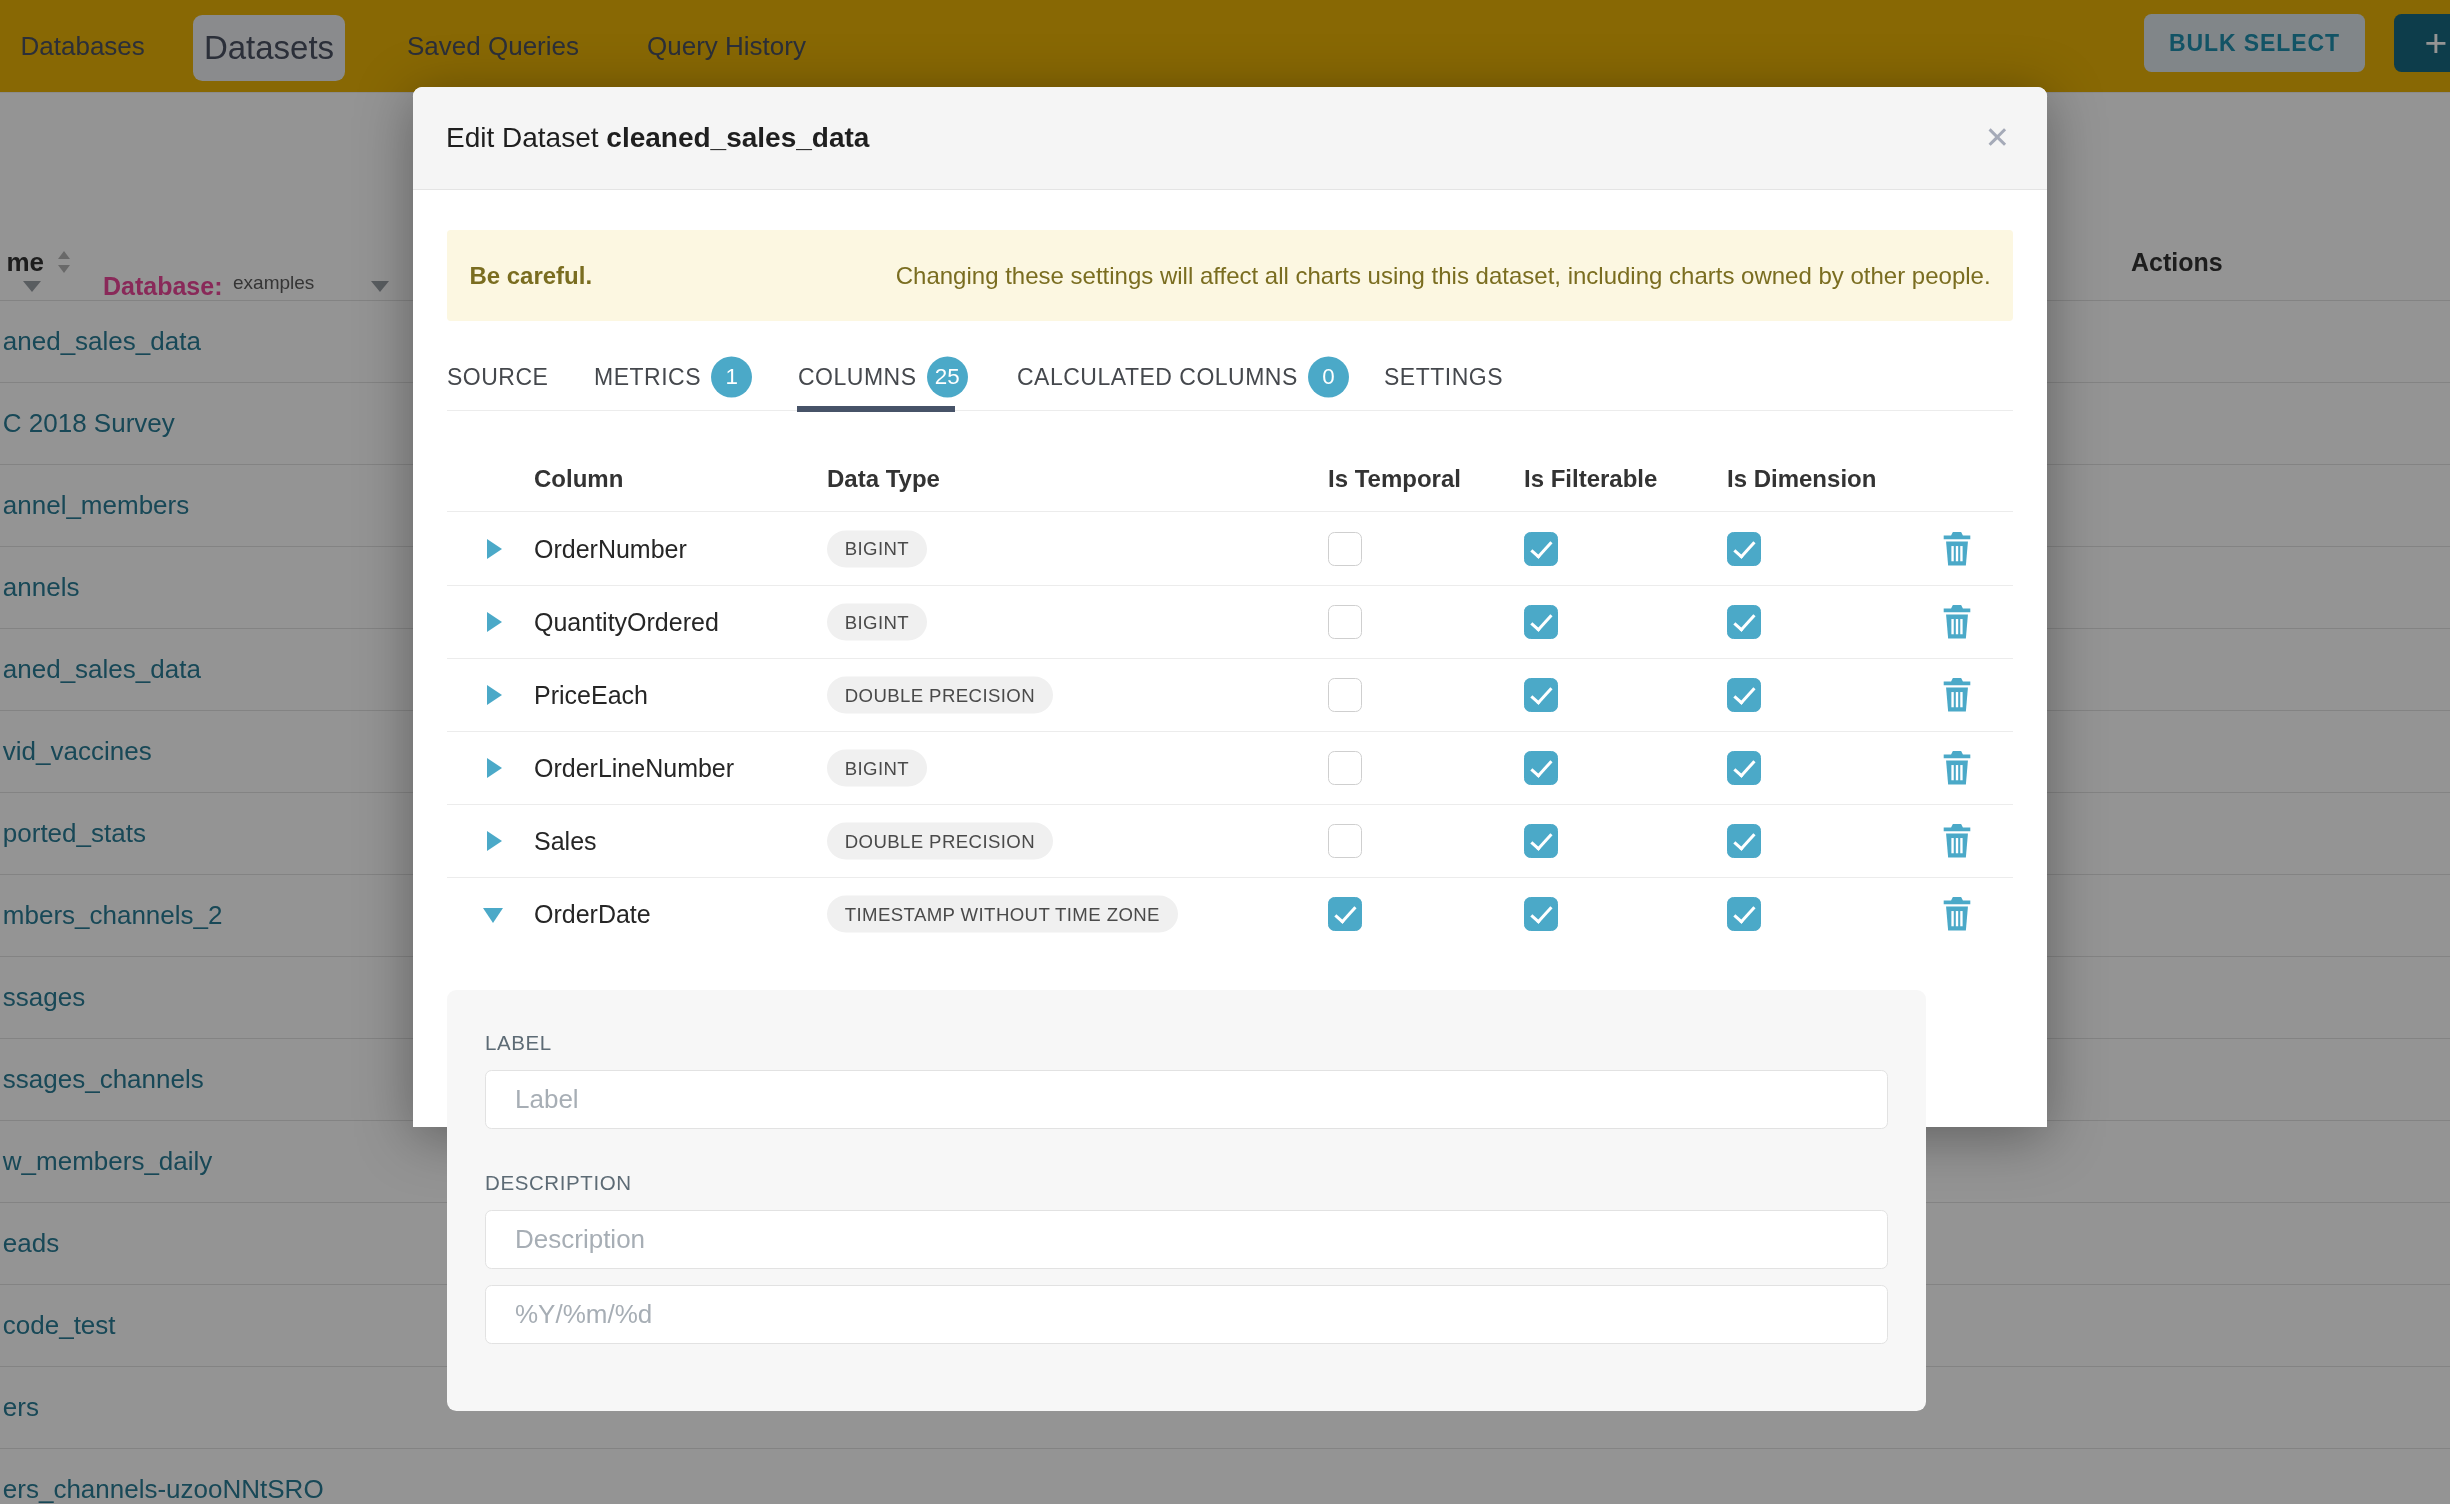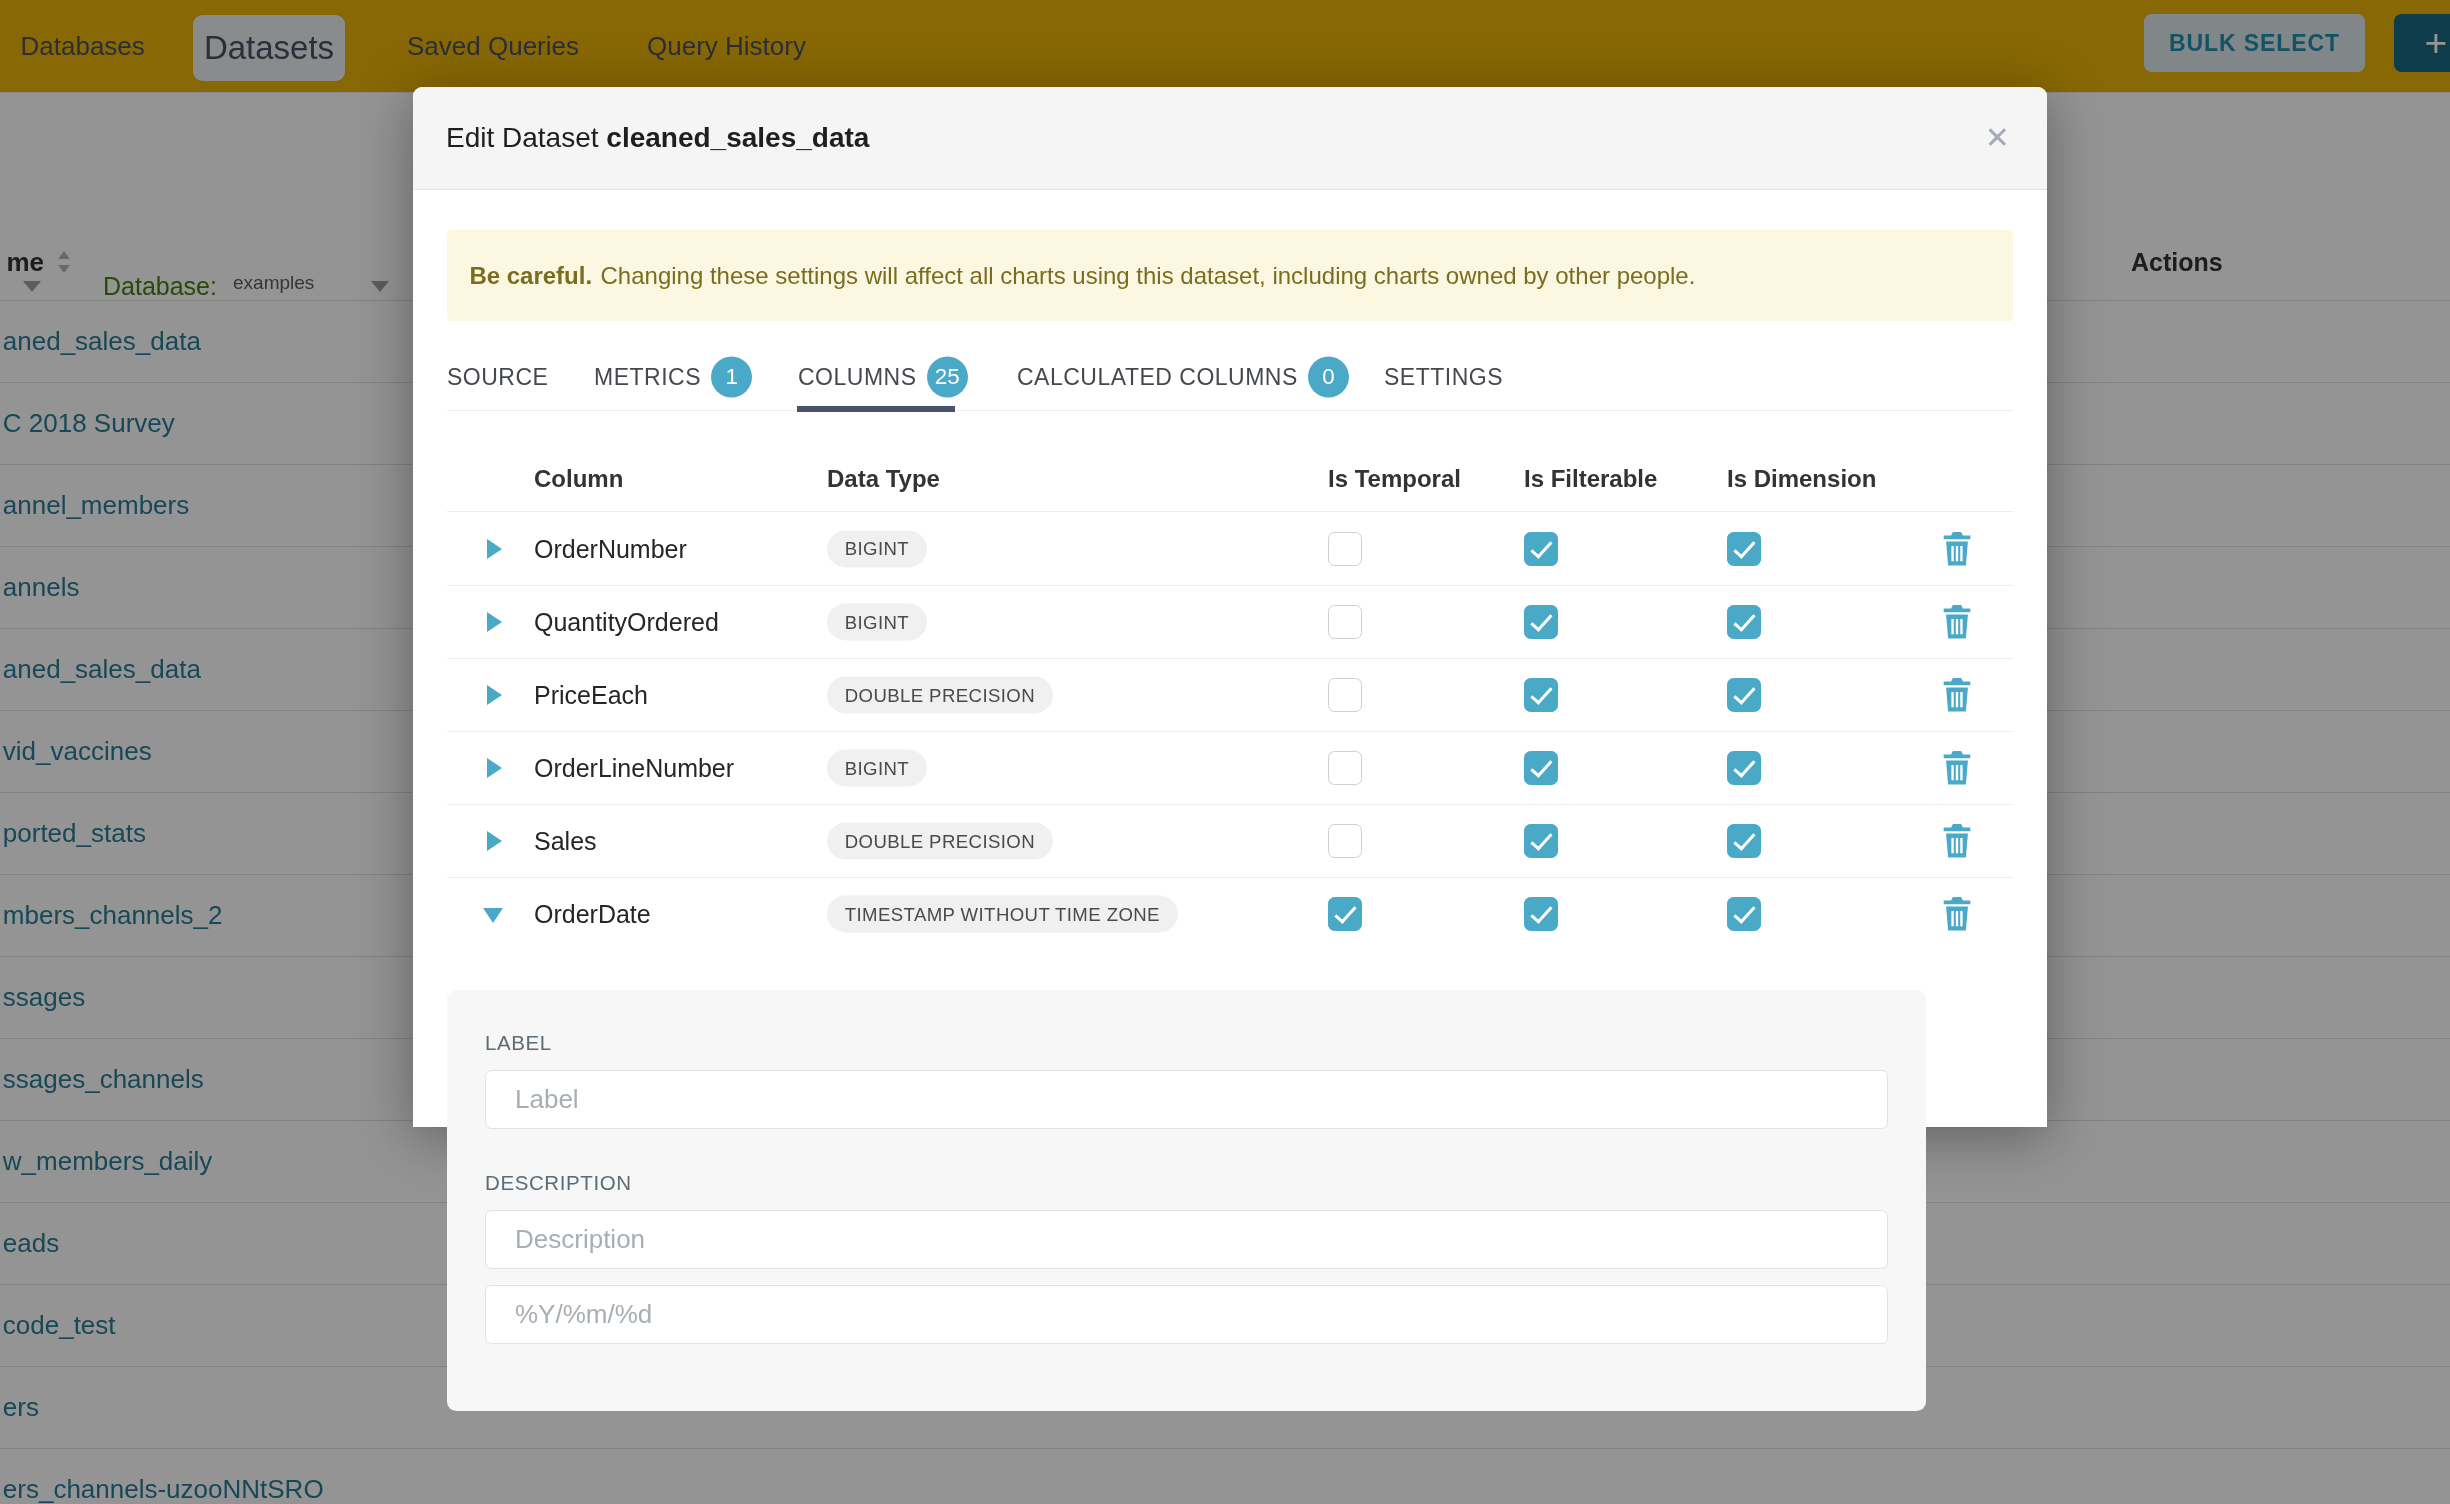--- a/index.html
+++ b/index.html
@@ -16,21 +16,21 @@
   .bulk-select { position:absolute; left:2144px; top:14px; width:221px; height:58px; border:none; border-radius:7.5px;
     background:var(--bulk-btn-bg); color:var(--bulk-btn-text); font-size:23px; font-weight:600; letter-spacing:0.9px;
     font-family:inherit; cursor:pointer; }
   .add-btn { position:absolute; left:2394px; top:14px; width:84px; height:58px; border:none; border-radius:7.5px;
     background:var(--add-btn-bg); color:#fff; font-size:39px; font-weight:400; line-height:52px; font-family:inherit; cursor:pointer; }
 
   
   .filter-row { position:absolute; top:127px; left:0; width:100%; height:65px; }
   .caret-down { display:inline-block; width:0; height:0; border-left:9.3px solid transparent; border-right:9.3px solid transparent; border-top:11.2px solid #9aa0a6; }
   .filter-caret-left { position:absolute; left:23px; top:154px; }
-  .db-label { position:absolute; left:103px; top:145px; font-size:25px; font-weight:400; color:#4d7c0f; }
+  .db-label { position:absolute; left:103px; top:145px; font-size:25px; font-weight:700; color:#ec4899; }
   .db-value { position:absolute; left:233px; top:145px; font-size:19px; color:#5c5c5c; cursor:pointer; }
   .filter-caret-right { position:absolute; left:371px; top:154px; }
 
   
   .bg-header { position:absolute; top:224px; left:0; width:100%; height:76px; }
   .bg-name-h { position:absolute; left:6.5px; top:50%; transform:translateY(-50%); font-size:26px; font-weight:700; color:var(--header-text); }
   .sort-icon { position:absolute; left:58px; top:50%; transform:translateY(-50%); width:13px; height:24px; cursor:pointer; }
   .sort-icon::before { content:''; position:absolute; top:0.9px; left:0; border-left:6.5px solid transparent; border-right:6.5px solid transparent; border-bottom:8.4px solid #b5b5b5; }
   .sort-icon::after { content:''; position:absolute; bottom:0.9px; left:0; border-left:6.5px solid transparent; border-right:6.5px solid transparent; border-top:8.4px solid #b5b5b5; }
   .bg-actions-h { position:absolute; left:2131px; top:50%; transform:translateY(-50%); font-size:25px; font-weight:700; color:var(--header-text); }
@@ -44,21 +44,21 @@
   
   .modal { position:absolute; left:413px; top:87px; width:1634px; height:1040px; background:#fff; z-index:100;
     border-radius:9.3px 9.3px 0 0; box-shadow:0 9.3px 56px rgba(0,0,0,0.35); }
   .modal-header { position:relative; height:103px; background:var(--modal-header-bg); border-bottom:0.9px solid #e4e4e4; border-radius:9.3px 9.3px 0 0; }
   .m-title { position:absolute; left:33px; top:50%; transform:translateY(-50%); font-size:28px; color:#1f1f1f; }
   .m-title b { font-weight:700; }
   .m-close { position:absolute; right:37px; top:50%; transform:translateY(-50%); font-size:30px; color:#a5aab8; cursor:pointer; line-height:1; }
 
   .modal-body { position:relative; padding:0 34px 0 34px; }
 
-  .banner { margin-top:40px; height:91px; background:var(--warning-bg); border-radius:3.7px; display:flex; align-items:center; padding:0 22.4px; font-size:24px; color:var(--warning-text); }
+  .banner { margin-top:40px; height:91px; background:var(--warning-bg); border-radius:3.7px; display:flex; align-items:center; padding:0 22.4px; font-size:24px; color:var(--warning-text);justify-content:space-between; }
   .banner b { font-weight:700; margin-right:8.4px; }
 
   
   .tabs { position:relative; margin-top:22.4px; height:68px; border-bottom:1.9px solid #ececec; }
   .tab { position:absolute; top:50%; transform:translateY(-50%); display:inline-flex; align-items:center; gap:10.3px; cursor:pointer; }
   .tab-label { font-size:23px; font-weight:500; letter-spacing:0.5px; color:#45484d; }
   .badge { min-width:41px; height:41px; padding:0 7.5px; border-radius:20.5px; background:var(--accent); color:#fff; font-size:22.4px; display:inline-flex; align-items:center; justify-content:center; }
   .tab-underline { position:absolute; left:350px; bottom:-1.9px; width:158px; height:6.5px; background:var(--tab-underline); }
 
   

